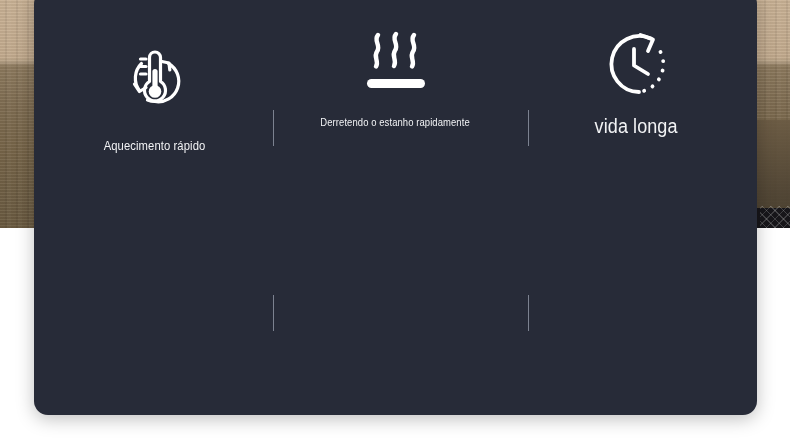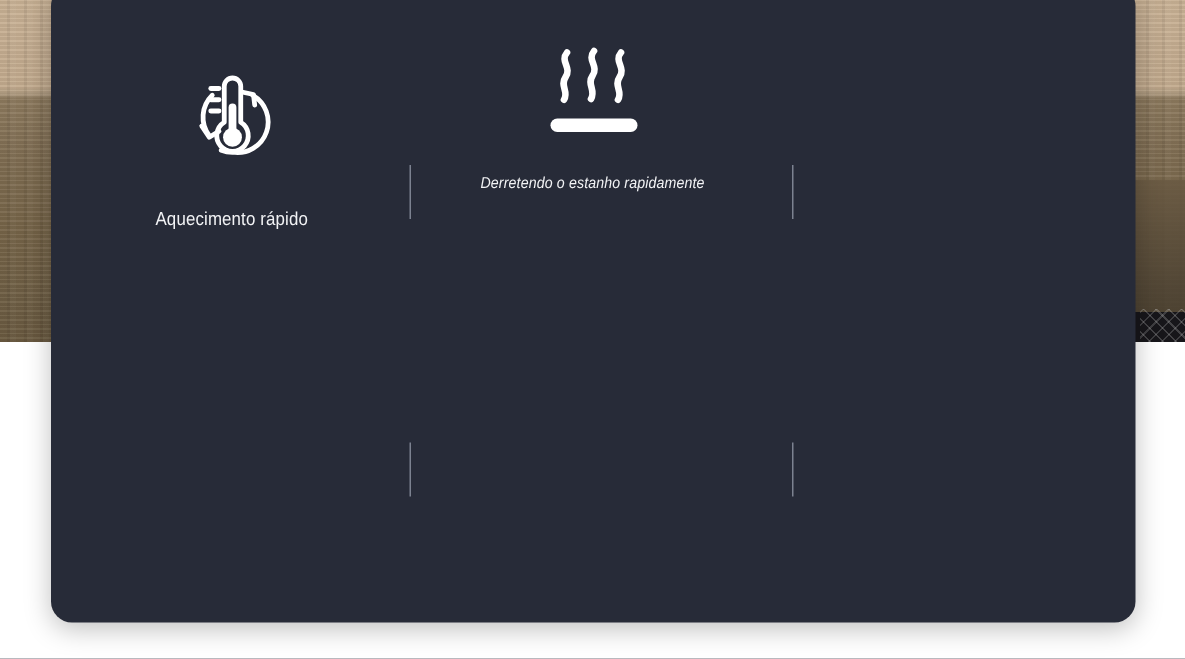--- a/index.html
+++ b/index.html
@@ -126,21 +126,21 @@
 
   .cell {
     position: relative;
     display: flex;
     flex-direction: column;
     align-items: center;
     justify-content: flex-start;
     padding-top: 28px;
     box-sizing: border-box;
   }
-  .cell.row2 { padding-top: 22px; font-style: italic; }
+  .cell.row2 { padding-top: 22px; }
 
   .icon-wrap {
     width: 96px;
     height: 96px;
     display: flex;
     align-items: center;
     justify-content: center;
   }
   .icon-wrap.small { height: 84px; }
 
@@ -222,20 +222,35 @@
             <path d="M38 6 c-5 6 3.5 10 -1 16.5 -4 5.8 2.5 9.5 -1 15.5"></path>
             <path d="M56 7 c-5 6 3.5 10 -1 16.5 -4 5.8 2.5 9.5 -1 15"></path>
 
             <rect x="9" y="51" width="58" height="9" rx="4.5" fill="#ffffff" stroke="none"></rect>
           </svg>
         </div>
         <div class="caption sz-xs">Derretendo o estanho rapidamente</div>
       </div>
 
 
+      <div class="cell row2">
+        <div class="icon-wrap small">
+          <svg width="78" height="74" viewBox="0 0 78 74" fill="none" stroke="#ffffff" stroke-width="3.8" stroke-linecap="round" stroke-linejoin="round">
+
+            <path d="M53 11.5 A28 28 0 1 0 41 65"></path>
+
+            <path d="M42.5 8 L55 12.5 L50 24"></path>
+
+            <path d="M62.5 25 A28 28 0 0 1 41 65" stroke-dasharray="0.1 9.4"></path>
+
+            <path d="M36 22 V38.5 L50 47"></path>
+          </svg>
+        </div>
+        <div class="caption sz-md">vida longa</div>
+      </div>
 
     </div>
 
     <div class="divider d-r1c1"></div>
     <div class="divider d-r1c2"></div>
     <div class="divider d-r2c1"></div>
     <div class="divider d-r2c2"></div>
 
   </div>
 </div>

